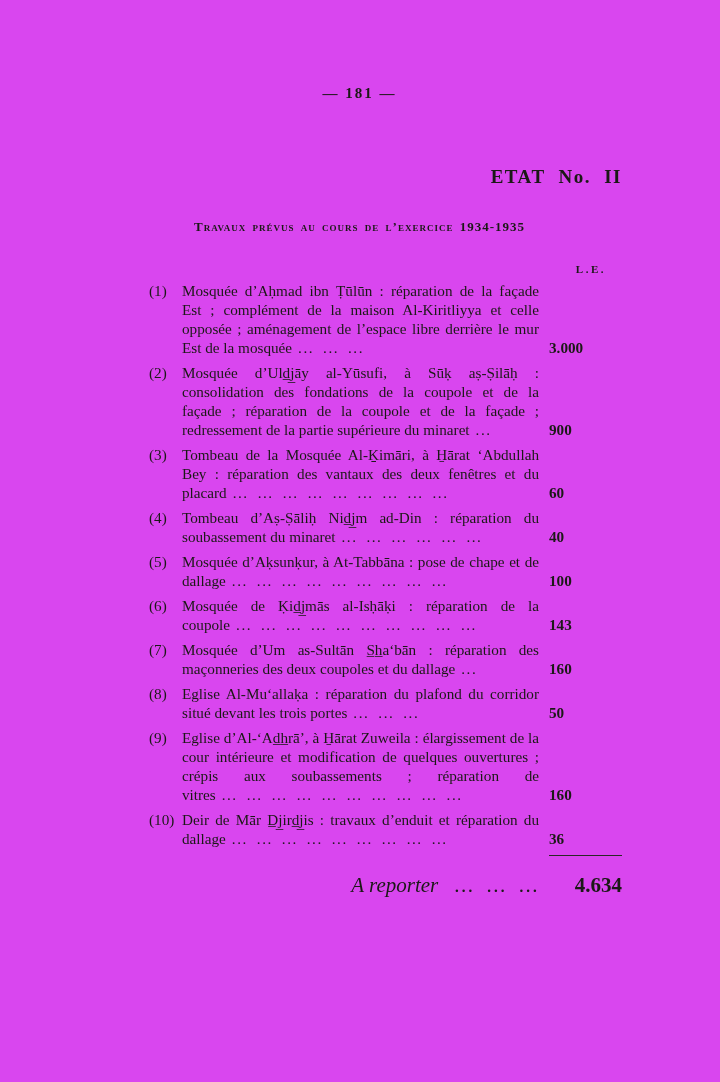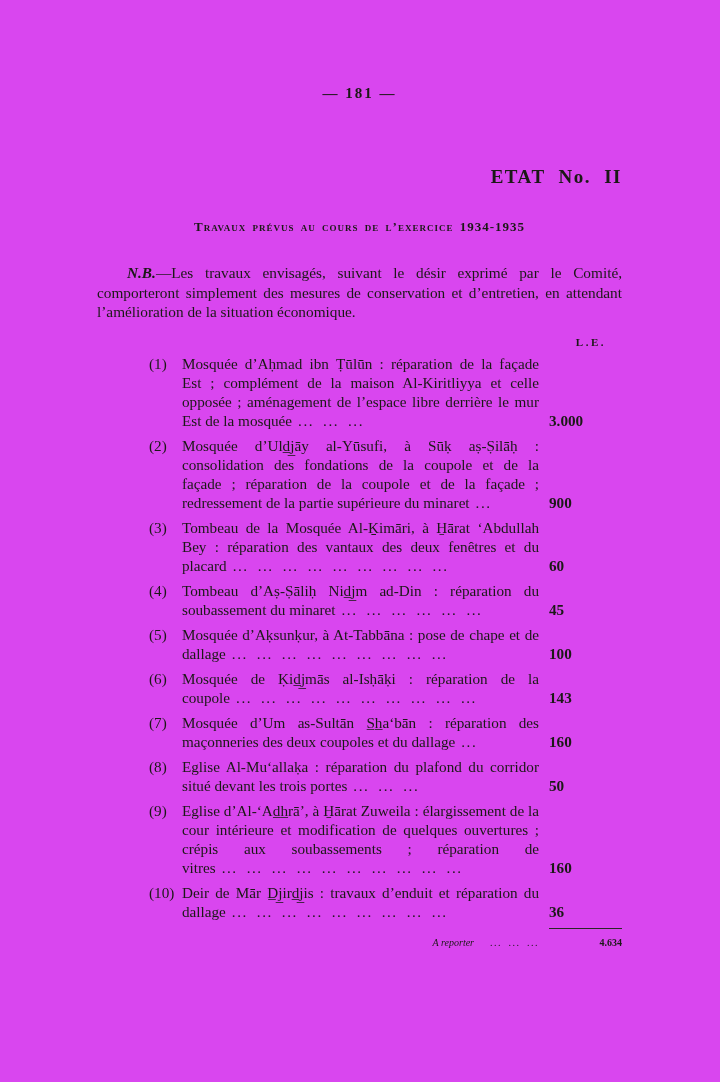--- a/index.html
+++ b/index.html
@@ -100,54 +100,53 @@
   .item .amt {
     text-align: left;
     font-weight: bold;
     align-self: end;
     white-space: nowrap;
   }
   .total {
     display: grid;
     grid-template-columns: 33px 1fr 73px;
     margin-top: 7px;
-    font-size: 10px;
+    font-size: 21px;
     line-height: 19px;
   }
   .total .txt {
     text-align: right;
     padding-right: 10px;
     align-self: end;
   }
   .total-label {
     font-style: italic;
     margin-right: 10px;
   }
   .total .amt {
     text-align: right;
     font-weight: bold;
     border-top: 1.5px solid #2a2825;
-    padding-top: 4px;
+    padding-top: 20px;
     align-self: end;
     white-space: nowrap;
   }
 </style>
 </head>
 <body>
 
 <div class="page">
   <div class="content">
 
     <div class="page-number">— 181 —</div>
 
     <h1 class="etat-title">ETAT No. II</h1>
 
     <div class="subtitle">Travaux prévus au cours de l’exercice 1934-1935</div>
 
-    <p class="nb"><span class="nb-label">N.B.</span><span>—Les travaux envisagés, suivant le désir exprimé par le Comité, comporteront simplement des mesures de conservation et d’entretien, en attendant l’amélioration de la situation économique.</span></p>
 
     <div class="items">
       <div class="currency-header">L.E.</div>
 
       <div id="works-list">
   <div class="item">
     <span class="num">(1)</span>
     <span class="txt"><span>Mosquée d’Aḥmad ibn Ṭūlūn&nbsp;: réparation de la façade Est&nbsp;; complément de la maison Al-Kiritliyya et celle opposée&nbsp;; aménagement de l’espace libre derrière le mur Est de la mosquée</span><span class="dots">... ... ...</span></span>
     <span class="amt">3.000</span>
   </div>
@@ -160,21 +159,21 @@
 
   <div class="item">
     <span class="num">(3)</span>
     <span class="txt"><span>Tombeau de la Mosquée Al-Ḵimāri, à H̱ārat ‘Abdullah Bey&nbsp;: réparation des vantaux des deux fenêtres et du placard</span><span class="dots">... ... ... ... ... ... ... ... ...</span></span>
     <span class="amt">60</span>
   </div>
 
   <div class="item">
     <span class="num">(4)</span>
     <span class="txt"><span>Tombeau d’Aṣ-Ṣāliḥ Nid̲j̲m ad-Din&nbsp;: réparation du soubassement du minaret</span><span class="dots">... ... ... ... ... ...</span></span>
-    <span class="amt">45</span>
+    <span class="amt">40</span>
   </div>
 
   <div class="item">
     <span class="num">(5)</span>
     <span class="txt"><span>Mosquée d’Aḳsunḳur, à At-Tabbāna&nbsp;: pose de chape et de dallage</span><span class="dots">... ... ... ... ... ... ... ... ...</span></span>
     <span class="amt">100</span>
   </div>
 
   <div class="item">
     <span class="num">(6)</span>

